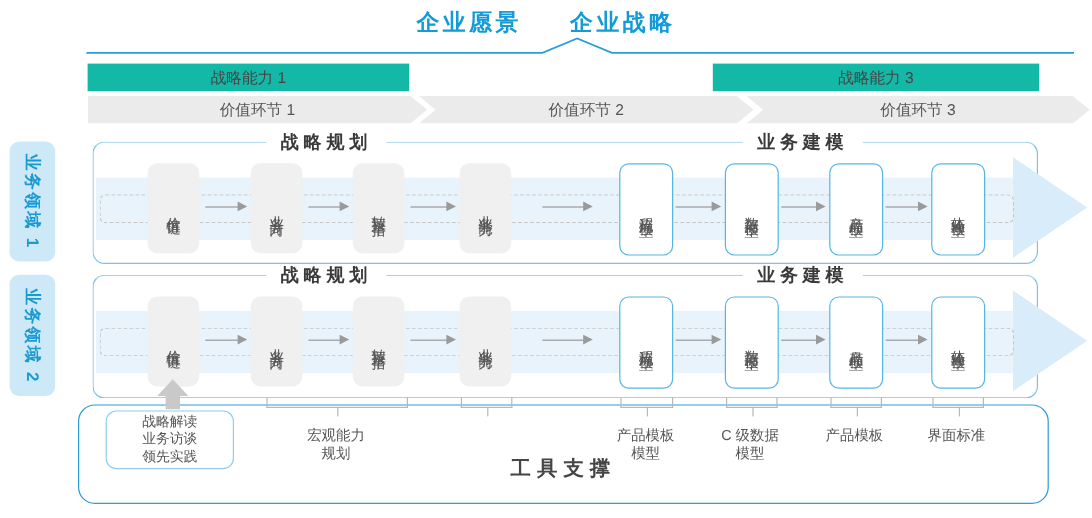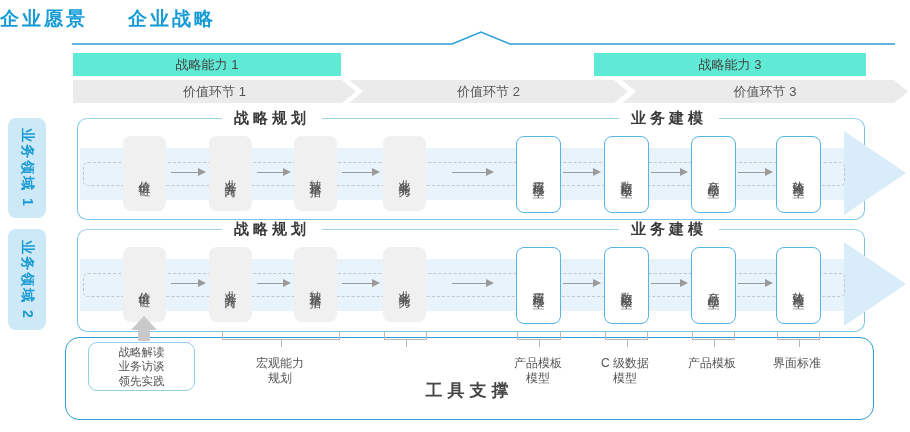--- a/index.html
+++ b/index.html
@@ -1,23 +1,23 @@
 <!DOCTYPE html>
 <html><head>
 <meta charset="utf-8">
 <style>
   html,body{margin:0;padding:0;background:#fff;}
   .stage{position:relative;width:910px;height:432px;background:#fff;overflow:hidden;
          font-family:"Liberation Sans","DejaVu Sans",sans-serif;}
   
-  .title-row{position:absolute;top:6px;left:0;width:100%;display:flex;gap:40px;}
+  .title-row{position:absolute;top:6px;left:0;width:100%;display:flex;justify-content:center;gap:40px;}
   .title-row span{font-size:19px;font-weight:bold;color:#149bd7;letter-spacing:3px;}
   .peak{position:absolute;top:0;left:0;pointer-events:none;}
   
-  .capbar{position:absolute;top:53px;height:23px;background:#5eead4;display:flex;align-items:center;justify-content:center;
+  .capbar{position:absolute;top:53px;height:23px;background:#14b8a6;display:flex;align-items:center;justify-content:center;
           font-size:13px;color:#454545;}
   
   .vlink{position:absolute;top:80px;height:23px;background:#ebebeb;display:flex;align-items:center;justify-content:center;
          font-size:13px;color:#565656;
          clip-path:polygon(0 0,calc(100% - 14px) 0,100% 50%,calc(100% - 14px) 100%,0 100%);}
   .vlink.notch{clip-path:polygon(0 0,calc(100% - 14px) 0,100% 50%,calc(100% - 14px) 100%,0 100%,14px 50%);}
   
   .domain{position:absolute;left:8px;width:38px;background:#cde9f7;border-radius:8px;
           display:flex;align-items:center;justify-content:center;}
   .domain span{transform:rotate(90deg);white-space:nowrap;font-size:14px;font-weight:bold;color:#1a9ad4;letter-spacing:2px;}

